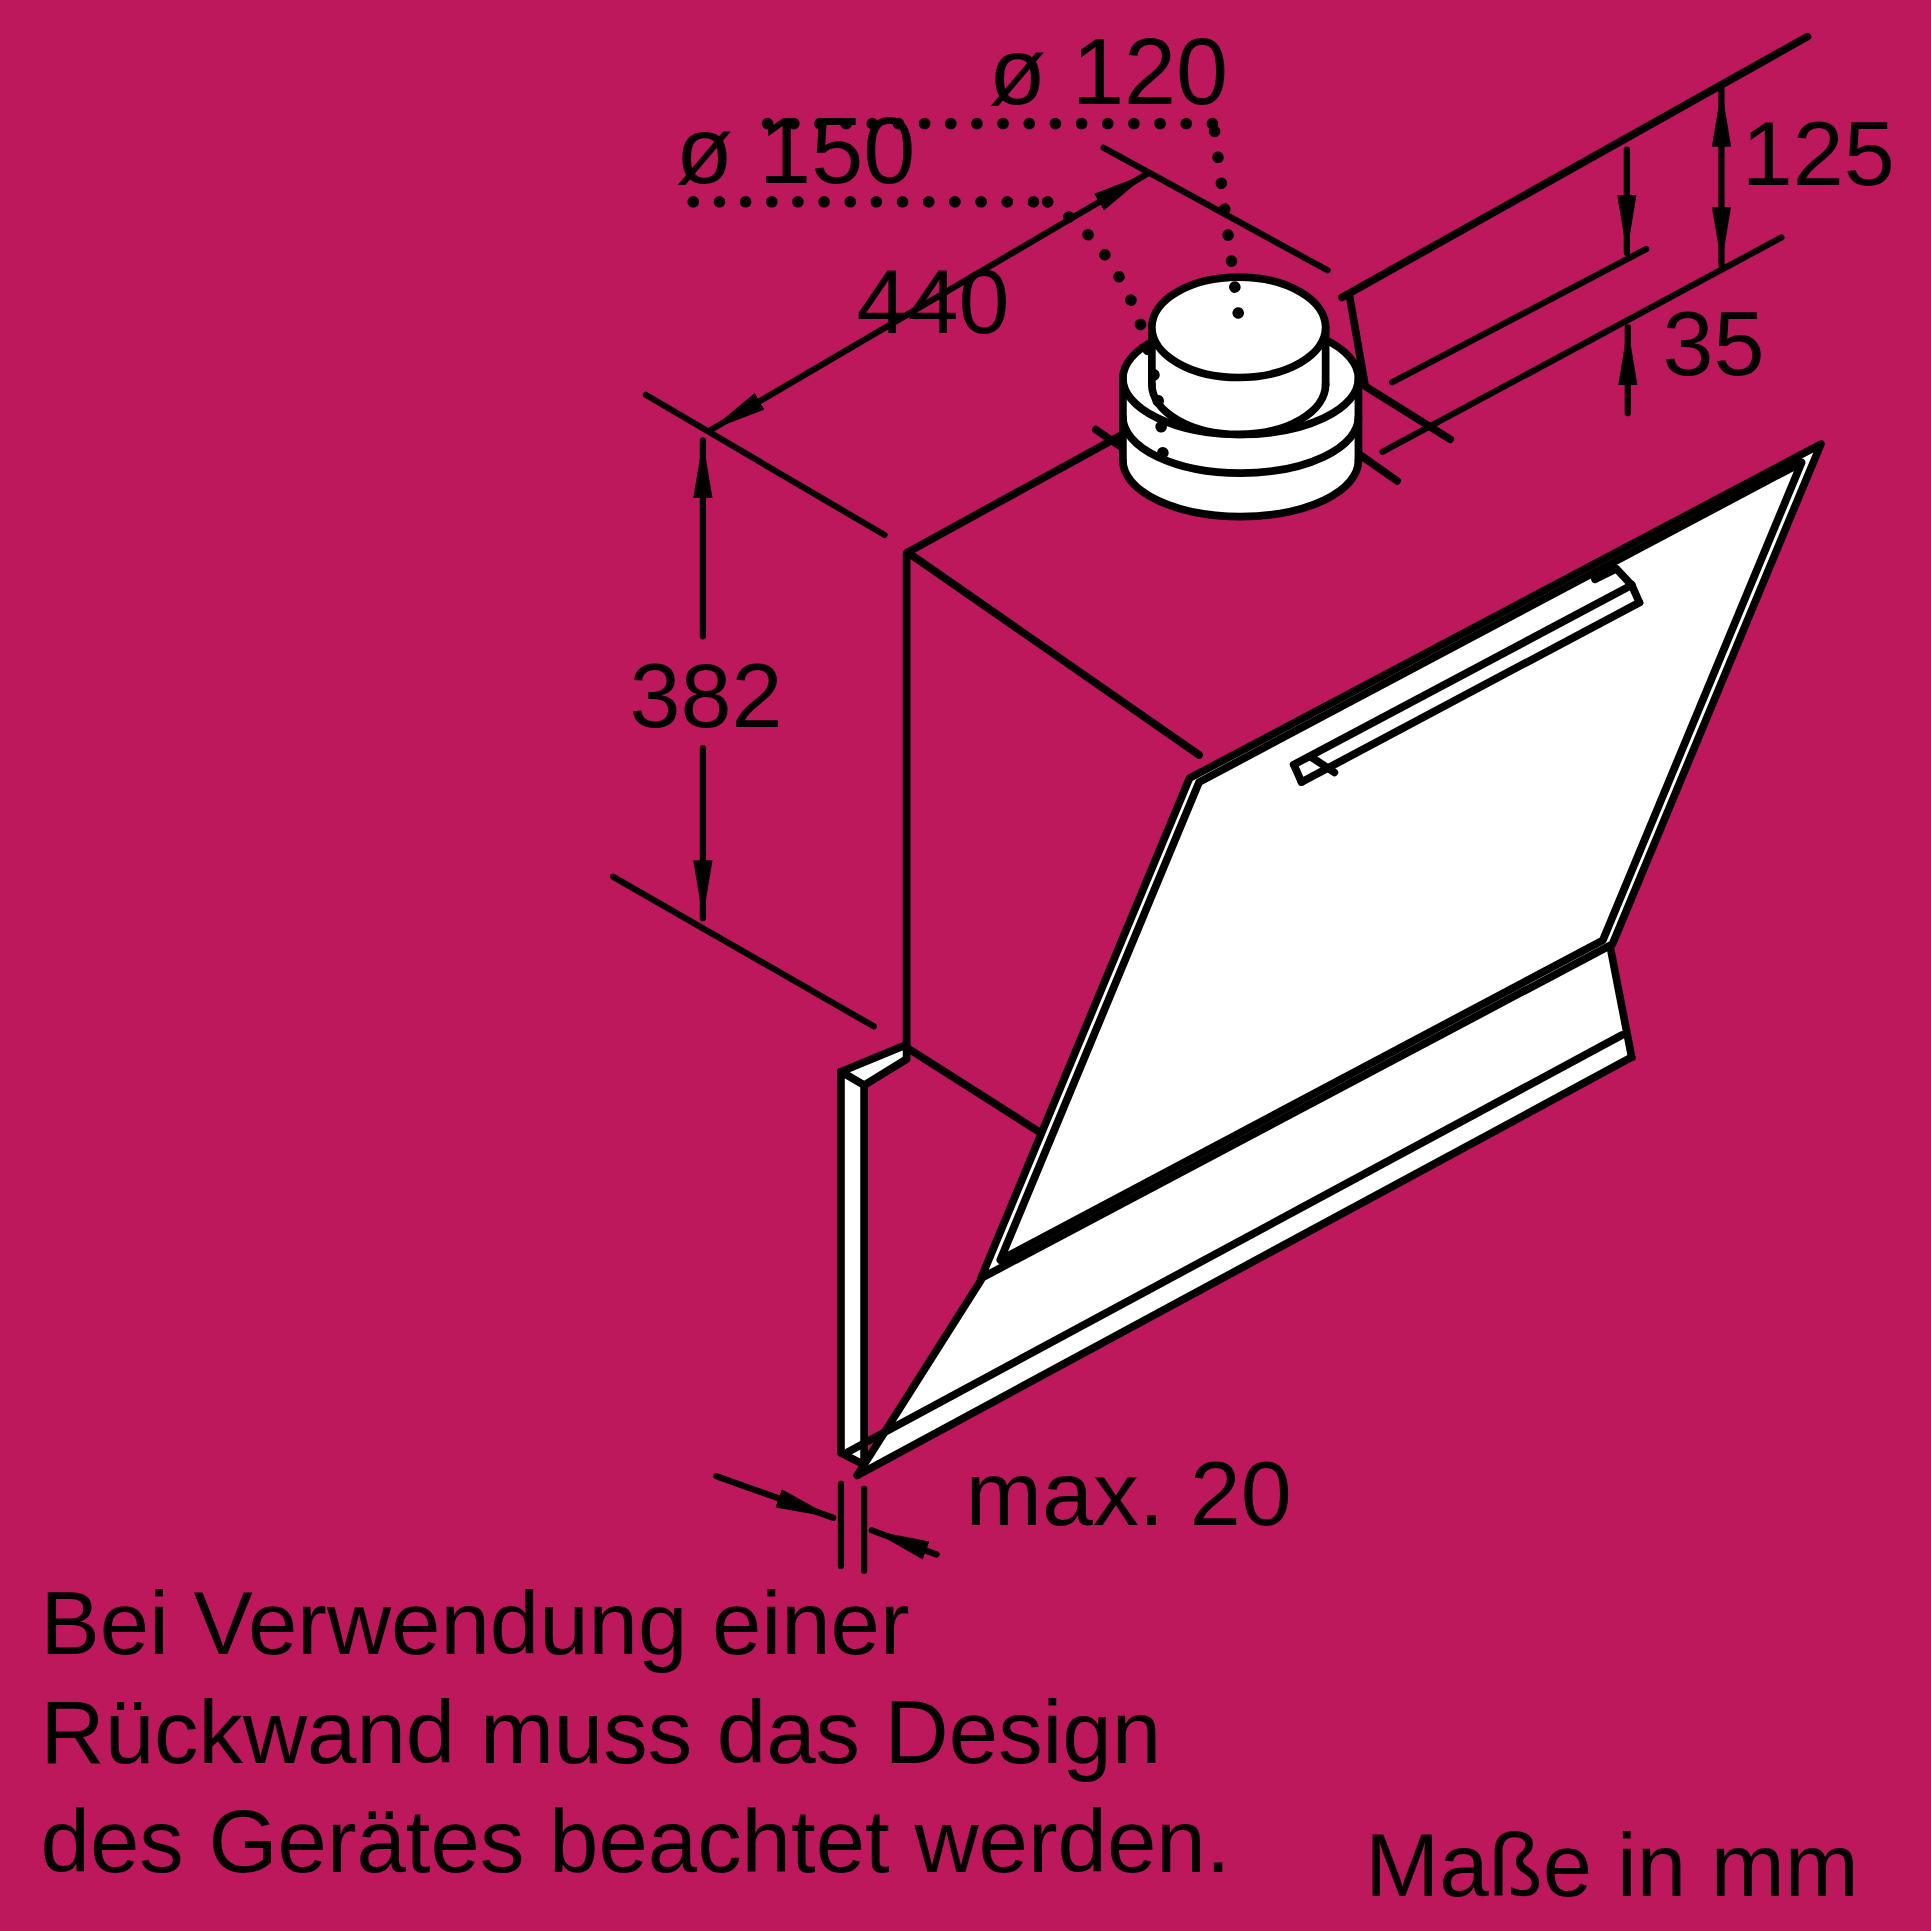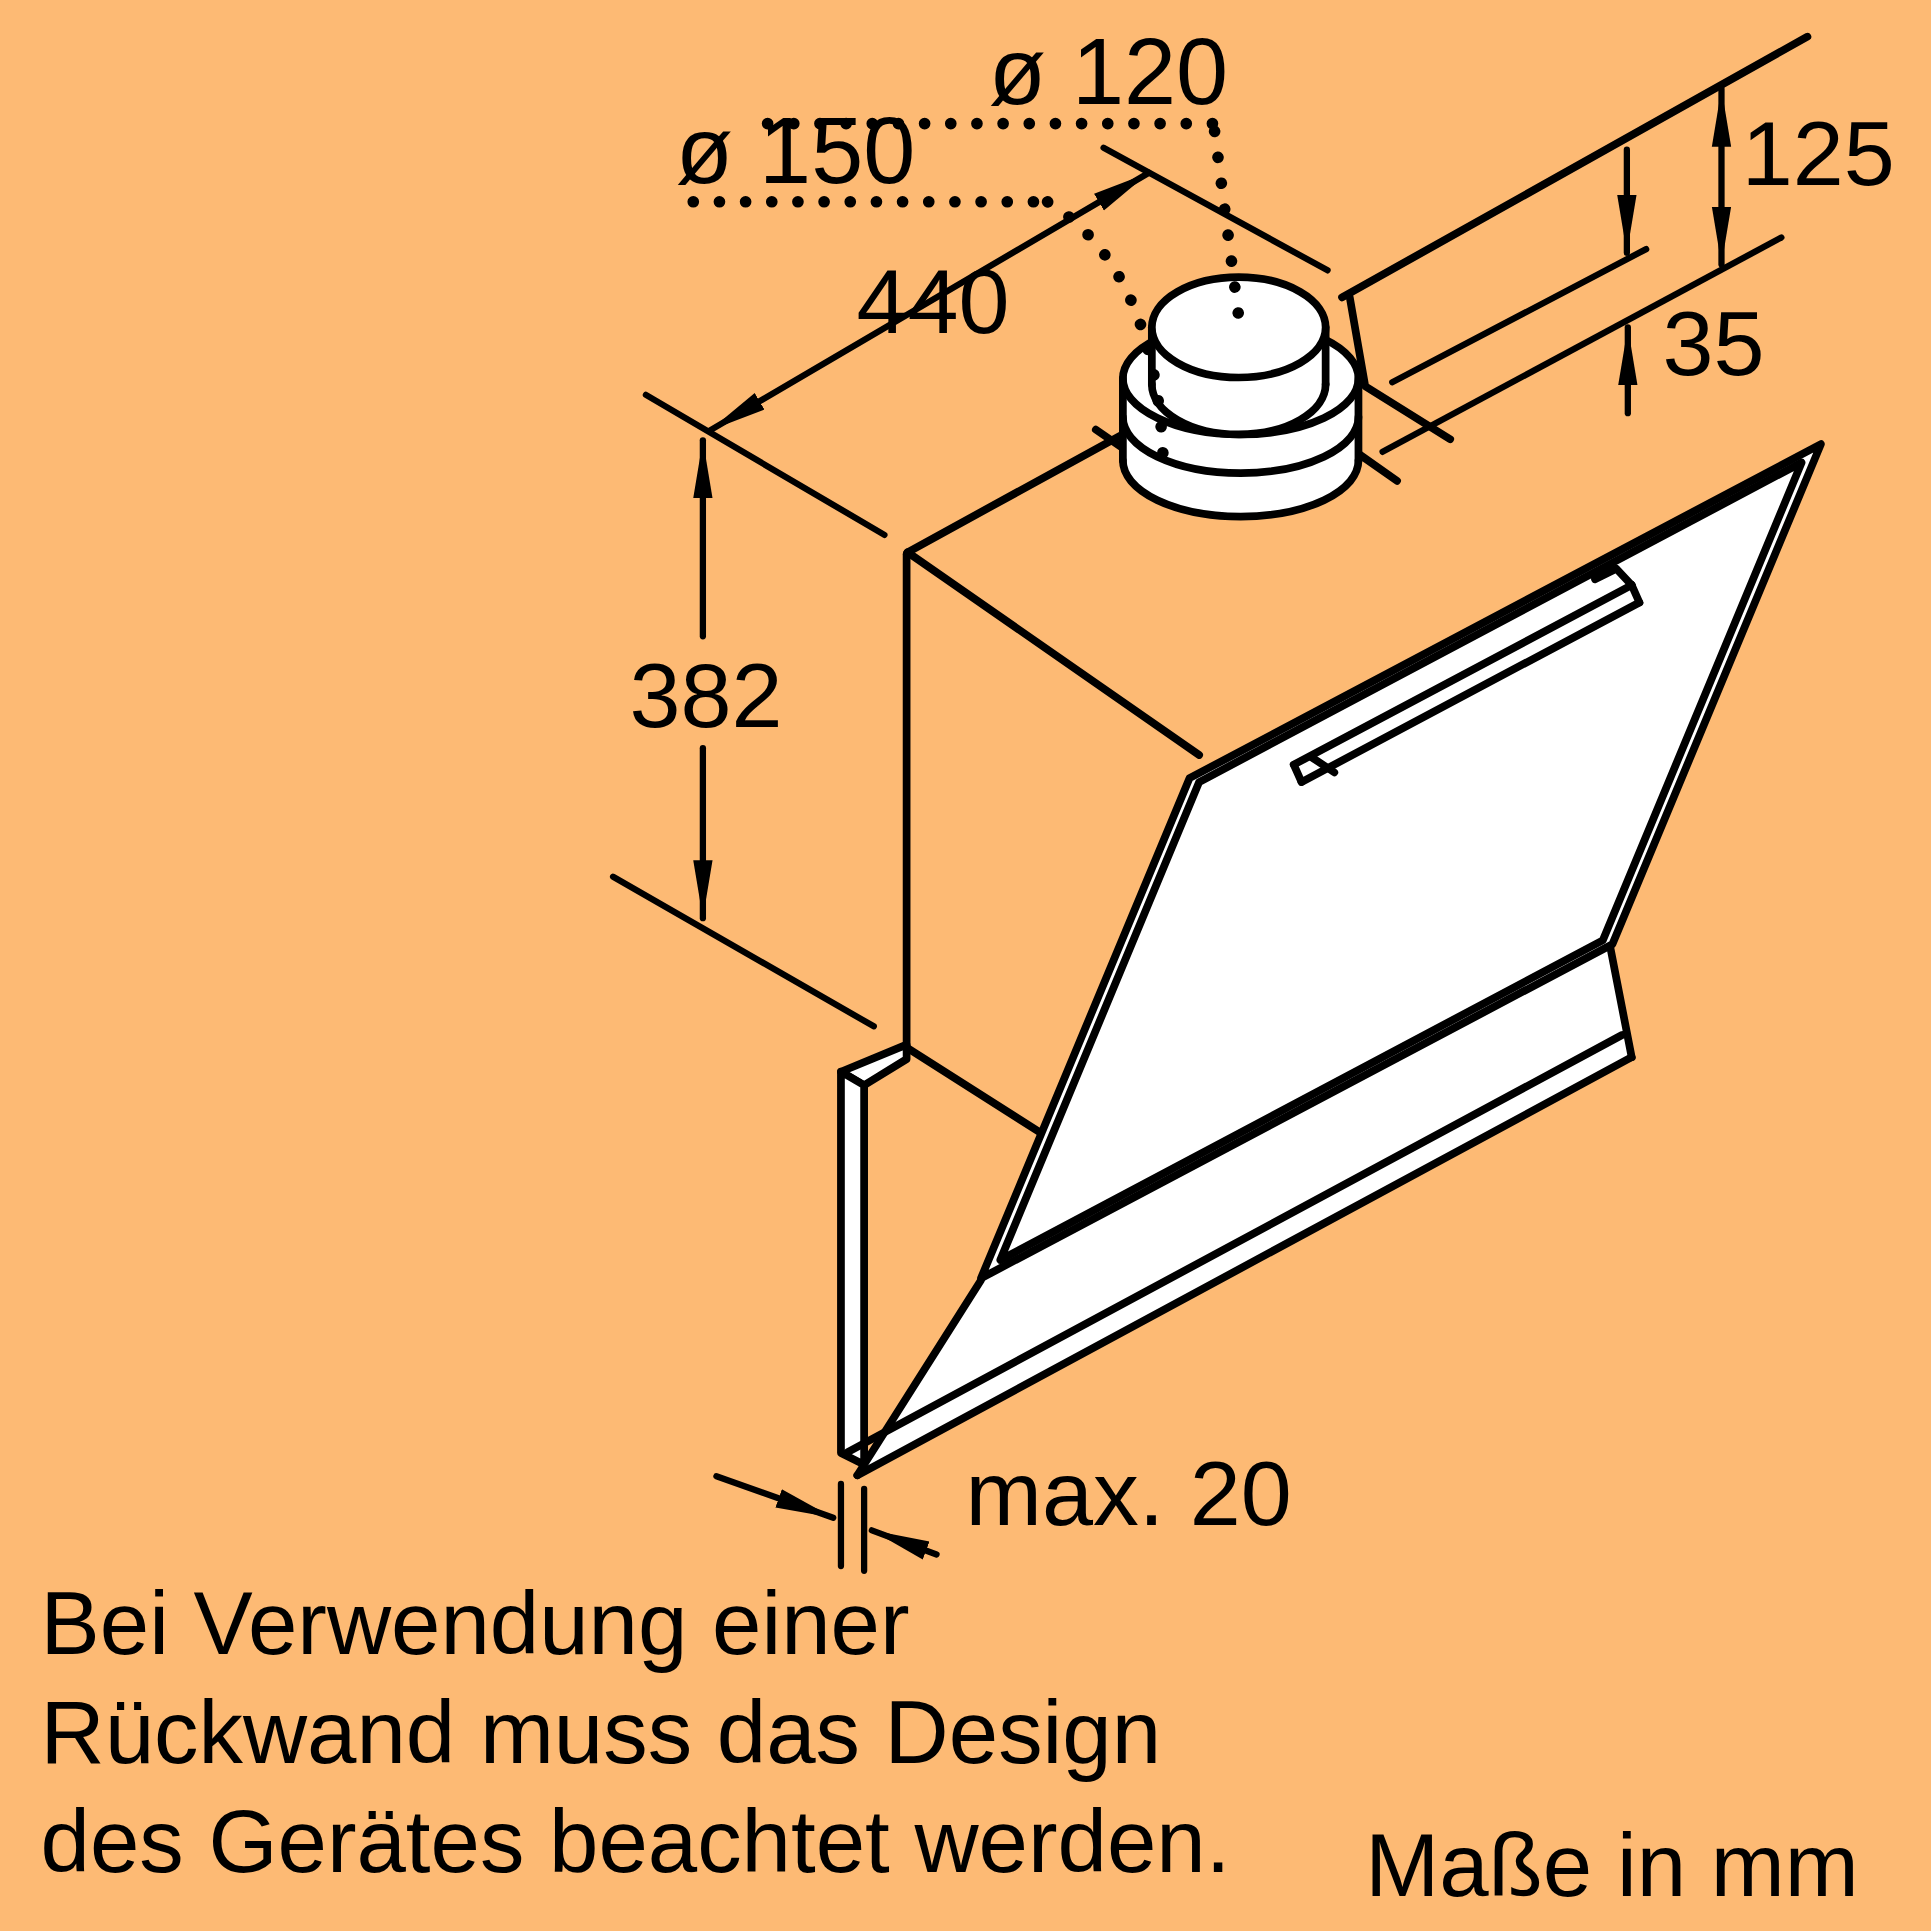--- a/index.html
+++ b/index.html
@@ -4,21 +4,21 @@
 <style>
   html, body {
     margin: 0;
     padding: 0;
     background: #ffffff;
   }
   #page {
     position: relative;
     width: 1931px;
     height: 1931px;
-    background: #fdba74;
+    background: #be185d;
     font-family: "Liberation Sans", sans-serif;
   }
   svg { display: block; }
   .ln  { fill: none; stroke: #000; stroke-width: 8; stroke-linecap: round; stroke-linejoin: round; }
   .lnf { fill: #fff;  stroke: #000; stroke-width: 8; stroke-linecap: round; stroke-linejoin: round; }
   .fw  { fill: #fff; stroke: none; }
   .dim { fill: none; stroke: #000; stroke-width: 6.5; stroke-linecap: round; }
   .dot { fill: none; stroke: #000; stroke-width: 12; stroke-linecap: round; stroke-dasharray: 0.1 27; }
   .lbl { fill: #000; font-family: "Liberation Sans", sans-serif; }
 </style>

